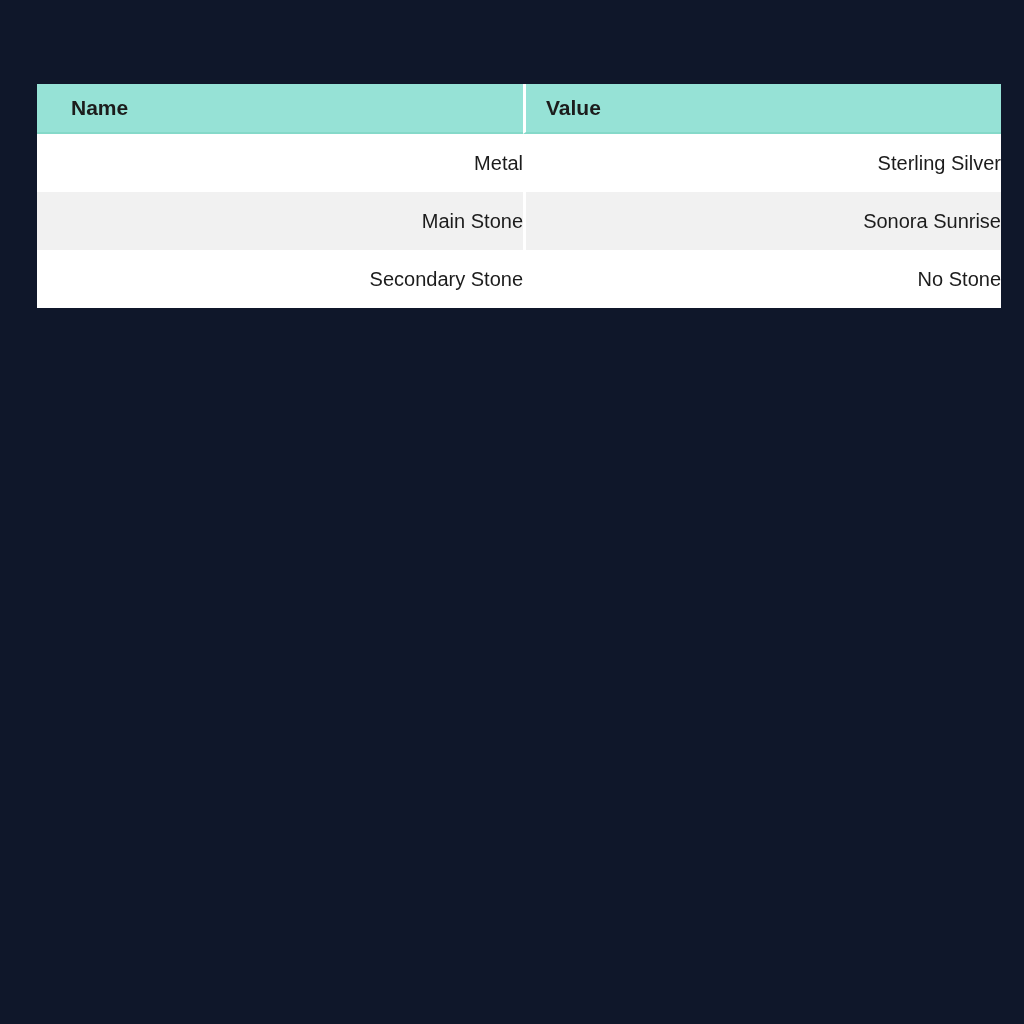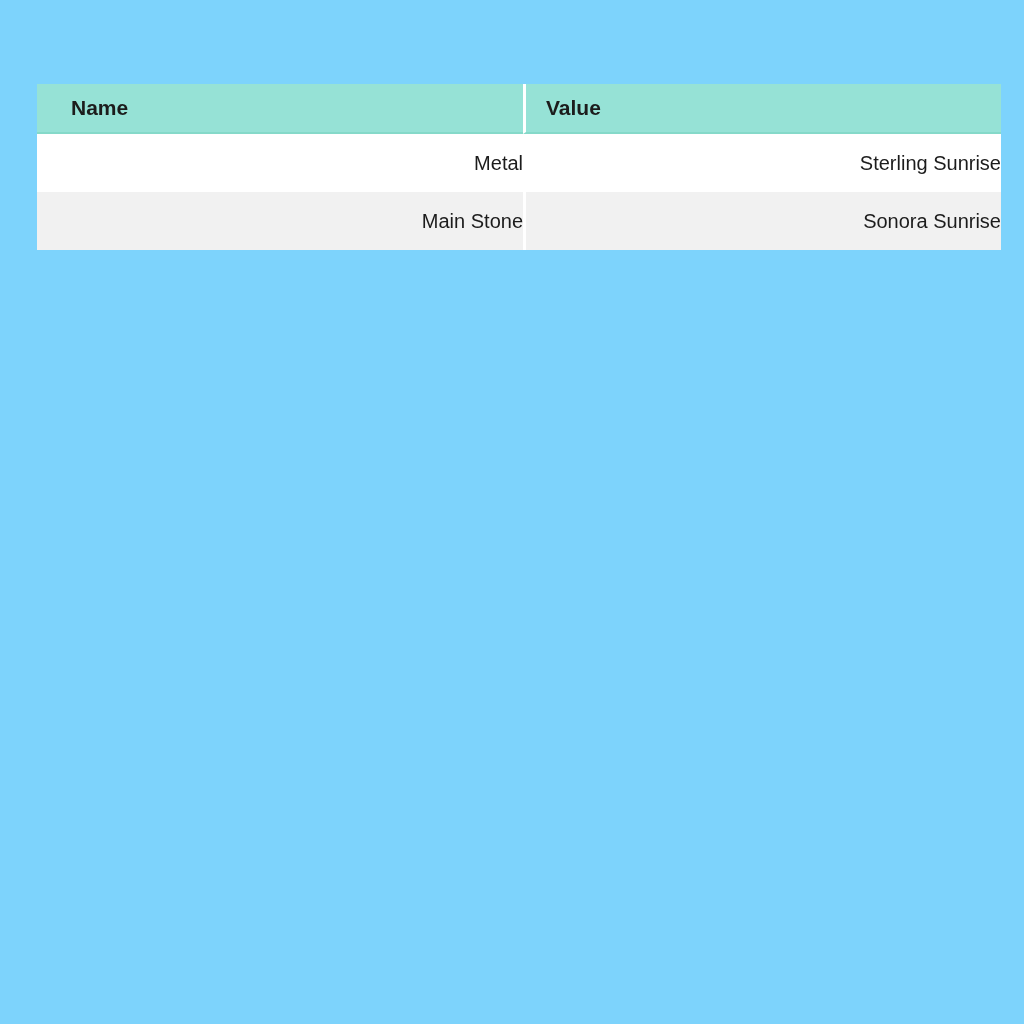--- a/index.html
+++ b/index.html
@@ -15,21 +15,21 @@
     width: 1024px;
     height: 1024px;
     background: #ffffff;
     font-family: "Liberation Sans", "DejaVu Sans", sans-serif;
     color: var(--text-color);
   }
   .page {
     position: relative;
     width: 1024px;
     height: 1024px;
-    background: #7dd3fc;
+    background: #0f172a;
     overflow: hidden;
   }
   table.spec-table {
     position: absolute;
     left: 37px;
     top: 84px;
     width: 964px;
     border-collapse: separate;
     border-spacing: 0;
     table-layout: fixed;
@@ -69,27 +69,31 @@
   <table class="spec-table">
     <thead>
       <tr>
         <th class="col-name">Name</th>
         <th class="col-value">Value</th>
       </tr>
     </thead>
     <tbody id="table-body">
   <tr>
     <td class="cell-name">Metal</td>
-    <td class="cell-value">Sterling Sunrise</td>
+    <td class="cell-value">Sterling Silver</td>
   </tr>
 
 
   <tr>
     <td class="cell-name">Main Stone</td>
     <td class="cell-value">Sonora Sunrise</td>
   </tr>
 
+  <tr>
+    <td class="cell-name">Secondary Stone</td>
+    <td class="cell-value">No Stone</td>
+  </tr>
 
 
 
 </tbody>
   </table>
 </div>
 
 </body></html>

